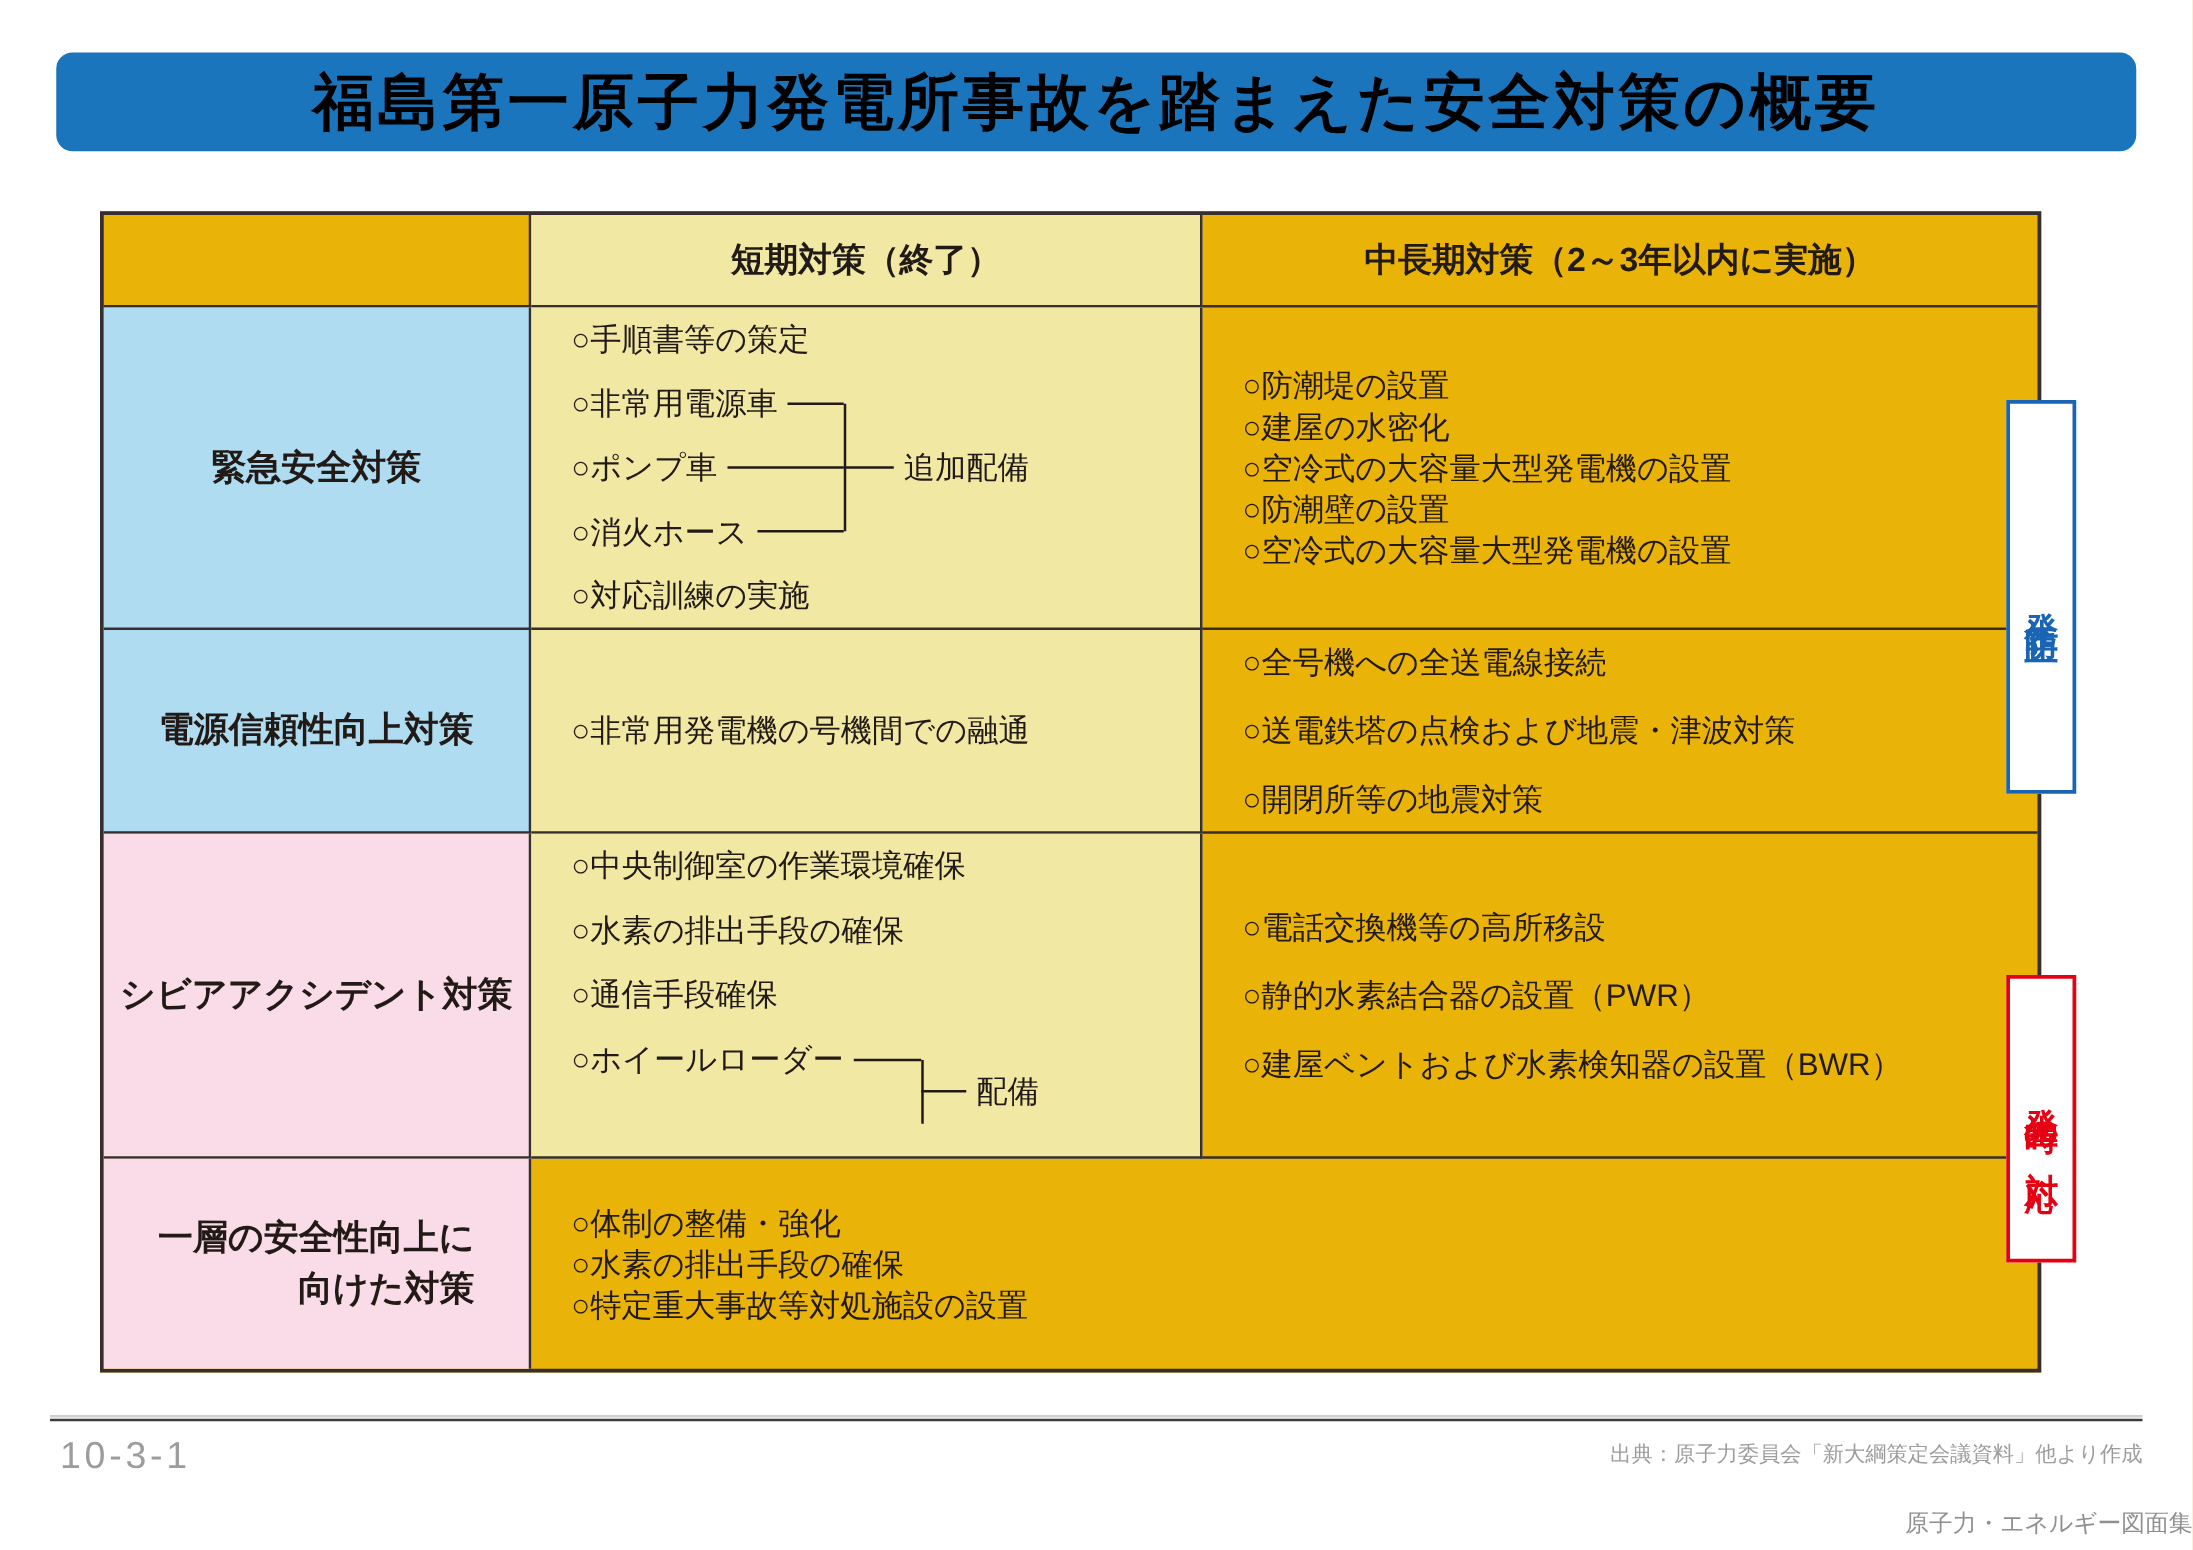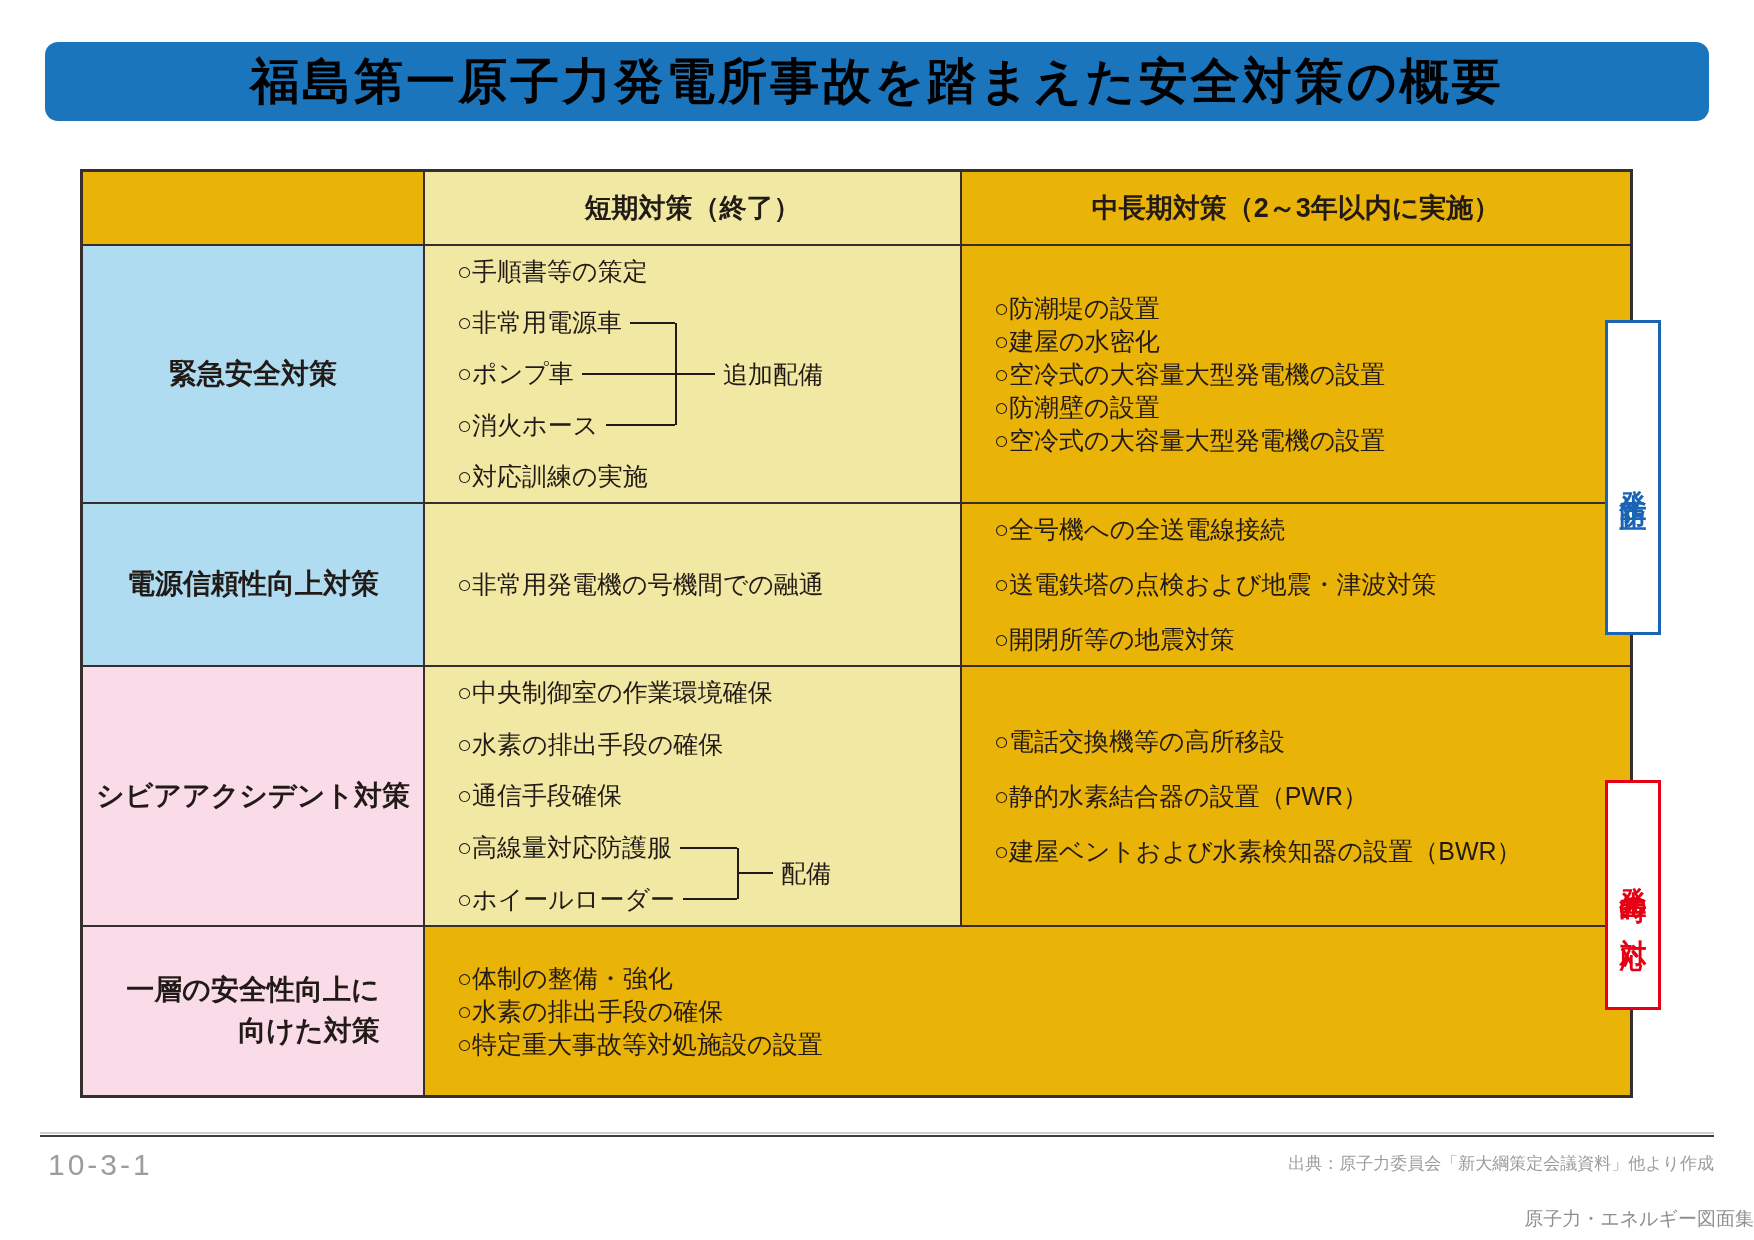--- a/index.html
+++ b/index.html
@@ -127,24 +127,20 @@
       <div class="item fixed20">
           <span>○中央制御室の作業環境確保</span>
         </div>
       <div class="item fixed20">
           <span>○水素の排出手段の確保</span>
         </div>
       <div class="item fixed20">
           <span>○通信手段確保</span>
         </div>
       <div class="item fixed20 bw3">
-          <span>○高線量対応防護服</span>
-          <span class="conn"></span>
-        </div>
-      <div class="item fixed20 bw3">
           <span>○ホイールローダー</span>
           <span class="conn"></span>
         </div>
       <div class="vline" style="left:312px;top:70%;height:20%;"></div>
       <div class="hstub" style="left:312px;top:80%;width:36px;"></div>
       <div class="blabel" style="left:356px;top:80%;">配備</div>
     </div>
     <div class="cell no-r">
       <div class="list sp-center">
         <div class="item">○電話交換機等の高所移設</div>

